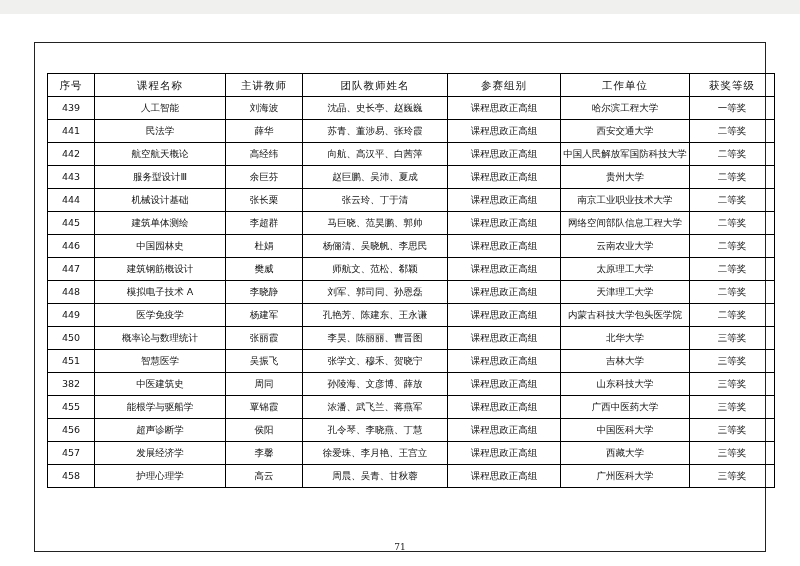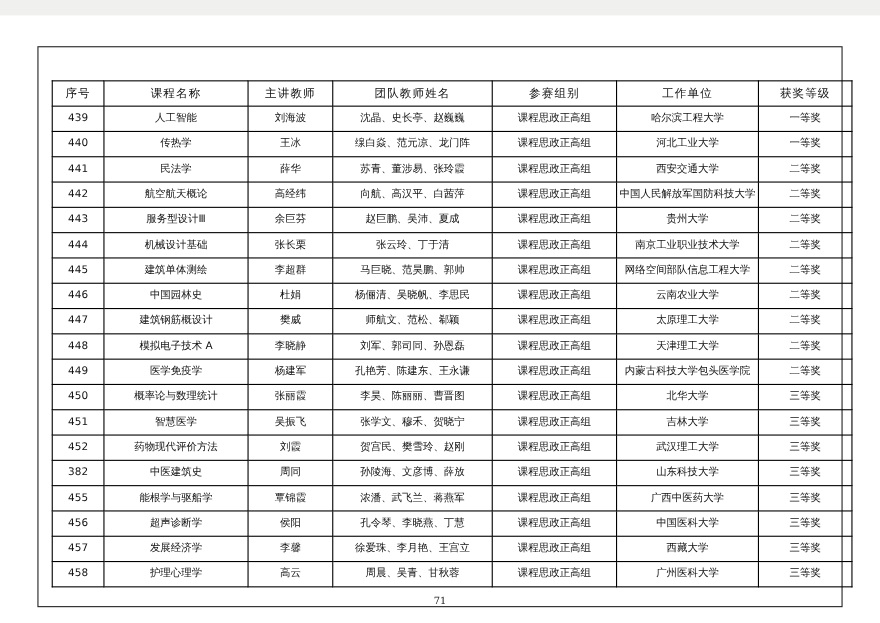--- a/index.html
+++ b/index.html
@@ -97,29 +97,20 @@
         <tr>
           <td class="c-seq">439</td>
           <td class="c-course">人工智能</td>
           <td class="c-teacher">刘海波</td>
           <td class="c-team">沈晶、史长亭、赵巍巍</td>
           <td class="c-group">课程思政正高组</td>
           <td class="c-unit">哈尔滨工程大学</td>
           <td class="c-level">一等奖</td>
         </tr>
         <tr>
-          <td class="c-seq">440</td>
-          <td class="c-course">传热学</td>
-          <td class="c-teacher">王冰</td>
-          <td class="c-team">缐白焱、范元凉、龙门阵</td>
-          <td class="c-group">课程思政正高组</td>
-          <td class="c-unit">河北工业大学</td>
-          <td class="c-level">一等奖</td>
-        </tr>
-        <tr>
           <td class="c-seq">441</td>
           <td class="c-course">民法学</td>
           <td class="c-teacher">薛华</td>
           <td class="c-team">苏青、董涉易、张玲霞</td>
           <td class="c-group">课程思政正高组</td>
           <td class="c-unit">西安交通大学</td>
           <td class="c-level">二等奖</td>
         </tr>
         <tr>
           <td class="c-seq">442</td>
@@ -202,29 +193,20 @@
           <td class="c-unit">北华大学</td>
           <td class="c-level">三等奖</td>
         </tr>
         <tr>
           <td class="c-seq">451</td>
           <td class="c-course">智慧医学</td>
           <td class="c-teacher">吴振飞</td>
           <td class="c-team">张学文、穆禾、贺晓宁</td>
           <td class="c-group">课程思政正高组</td>
           <td class="c-unit">吉林大学</td>
-          <td class="c-level">三等奖</td>
-        </tr>
-        <tr>
-          <td class="c-seq">452</td>
-          <td class="c-course">药物现代评价方法</td>
-          <td class="c-teacher">刘霞</td>
-          <td class="c-team">贺宫民、樊雪玲、赵刚</td>
-          <td class="c-group">课程思政正高组</td>
-          <td class="c-unit">武汉理工大学</td>
           <td class="c-level">三等奖</td>
         </tr>
         <tr>
           <td class="c-seq">382</td>
           <td class="c-course">中医建筑史</td>
           <td class="c-teacher">周同</td>
           <td class="c-team">孙陵海、文彦博、薛放</td>
           <td class="c-group">课程思政正高组</td>
           <td class="c-unit">山东科技大学</td>
           <td class="c-level">三等奖</td>

